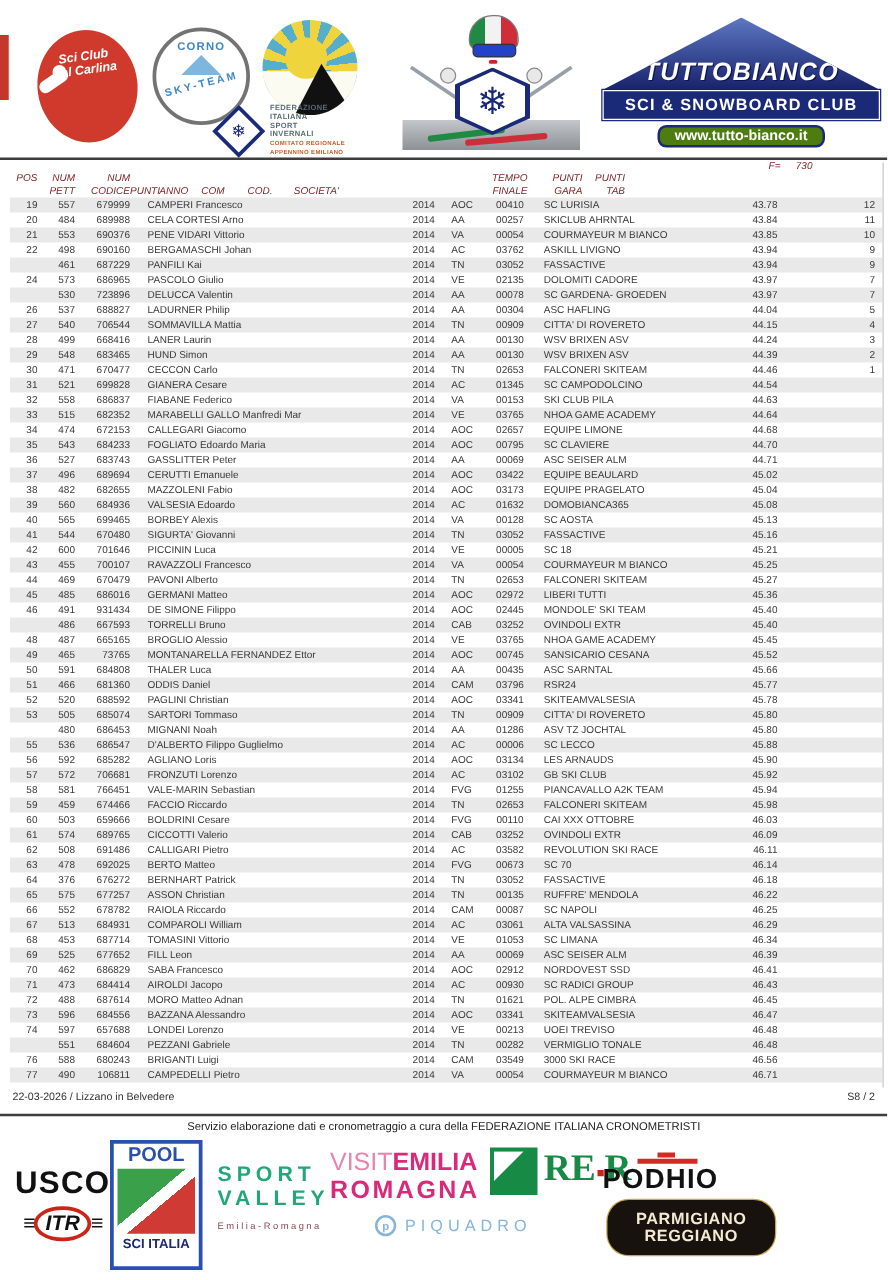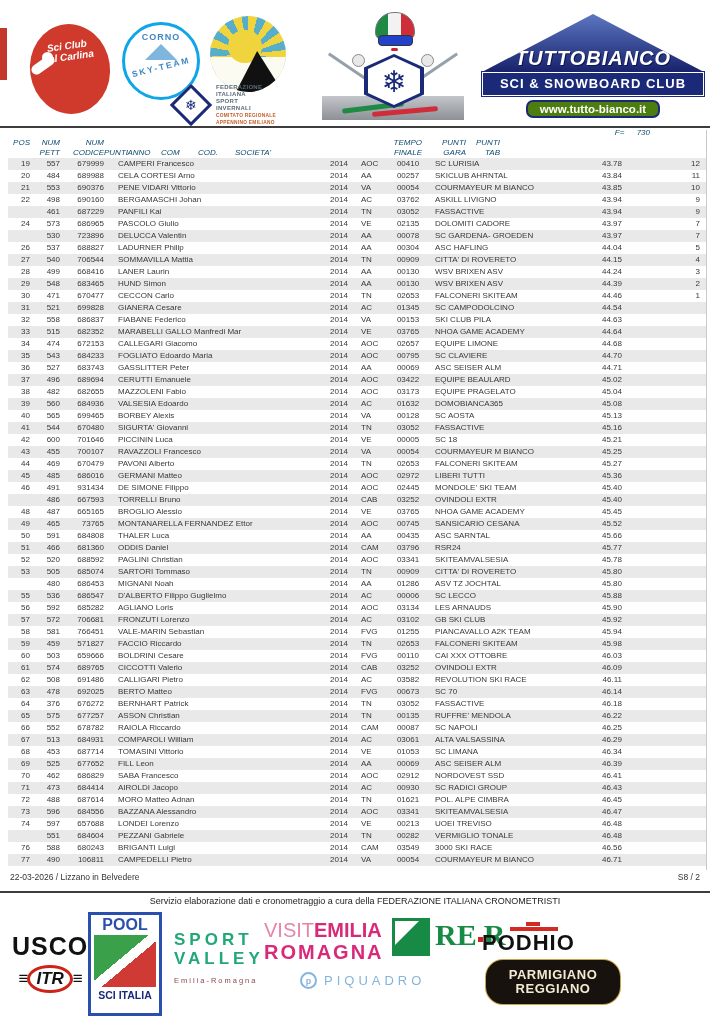--- a/index.html
+++ b/index.html
@@ -8,21 +8,21 @@
 
   
   .edge-red{position:absolute;left:0;top:28px;width:7px;height:52px;background:#c4382c;}
   .valcarlina{position:absolute;left:30px;top:24px;width:80px;height:90px;border-radius:50%;
               background:#cf3a2c;transform:rotate(-8deg);text-align:center;color:#fff;}
   .valcarlina .t{font-style:italic;font-weight:bold;font-size:10px;line-height:11px;margin-top:16px;}
   .vc-head{position:absolute;left:42px;top:52px;width:11px;height:11px;border-radius:50%;background:#fff;}
   .vc-body{position:absolute;left:30px;top:60px;width:26px;height:10px;border-radius:6px;background:#fff;transform:rotate(-35deg);}
 
   .corno{position:absolute;left:122px;top:22px;width:72px;height:72px;border-radius:50%;
-         background:#fff;border:3px solid #0ea5e9;text-align:center;color:#3f86c4;overflow:hidden;}
+         background:#fff;border:3px solid #737373;text-align:center;color:#3f86c4;overflow:hidden;}
   .corno .top{font-weight:bold;font-size:9px;letter-spacing:1px;margin-top:7px;}
   .corno .mnt{width:0;height:0;margin:2px auto 0;border-left:16px solid transparent;
               border-right:16px solid transparent;border-bottom:16px solid #7fb6dd;}
   .corno .bot{font-weight:bold;font-size:8.5px;letter-spacing:2px;transform:rotate(-14deg);margin-top:2px;}
 
   .sunlogo{position:absolute;left:210px;top:16px;width:76px;height:76px;border-radius:50%;overflow:hidden;
            background:repeating-conic-gradient(#f0d43e 0 14deg,#57aecb 14deg 28deg);}
   .sunlogo .low{position:absolute;left:0;bottom:0;width:100%;height:46%;background:#fbfbf2;}
   .sunlogo .disc{position:absolute;left:24%;top:18%;width:44%;height:44%;border-radius:50%;background:#f0d43e;}
   .sunlogo .blackmnt{position:absolute;left:0;bottom:0;width:100%;height:60%;background:#111;
@@ -59,21 +59,21 @@
         clip-path:polygon(50% 0,100% 100%,0 100%);}
   .tb .tri span{position:absolute;left:0;right:0;bottom:2px;color:#fff;font-weight:bold;font-style:italic;
         font-size:20px;letter-spacing:1px;text-shadow:1px 1px 0 #0c1550;}
   .tb .bar{height:22px;background:#1b2a78;border:1px solid #fff;box-shadow:0 0 0 1px #1b2a78;
         color:#fff;font-weight:bold;font-size:13px;letter-spacing:1px;line-height:22px;}
   .tb .url{display:inline-block;margin-top:4px;background:#4d7c0f;border:2px solid #1b2a78;border-radius:7px;
         color:#fff;font-weight:bold;font-size:11.5px;padding:1px 12px;}
 
   
   .rule-top{position:absolute;top:126px;left:0;width:710px;height:2px;background:#3d3d3d;}
-  .thead{position:absolute;top:129px;left:8px;width:698px;height:28px;font-style:italic;color:#0c4a6e;}
+  .thead{position:absolute;top:129px;left:8px;width:698px;height:28px;font-style:italic;color:#7f1d1d;}
   .fline{position:absolute;top:-1px;right:56px;font-size:8px;}
   .fline .fv{margin-left:10px;}
   .cols{position:absolute;bottom:0;left:0;right:0;display:flex;}
   .c{box-sizing:border-box;flex:none;font-size:8px;line-height:9.5px;}
   .c.pos{width:22px;text-align:right;}
   .c.pett{width:30px;text-align:right;}
   .c.codice{width:44px;text-align:right;}
   .c.name{width:200px;text-align:left;padding-left:14px;}
   .c.punti{width:20px;text-align:right;}
   .c.anno{width:30px;text-align:center;}
@@ -823,21 +823,21 @@
         <span class="c com">FVG</span>
         <span class="c cod">01255</span>
         <span class="c societa">PIANCAVALLO A2K TEAM</span>
         <span class="c tempo">45.94</span>
         <span class="c gara"></span>
         <span class="c tab"></span>
       </div>
       <div class="row shade">
         <span class="c pos">59</span>
         <span class="c pett">459</span>
-        <span class="c codice">571827</span>
+        <span class="c codice">674466</span>
         <span class="c name">FACCIO Riccardo</span>
         <span class="c punti"></span>
         <span class="c anno">2014</span>
         <span class="c com">TN</span>
         <span class="c cod">02653</span>
         <span class="c societa">FALCONERI SKITEAM</span>
         <span class="c tempo">45.98</span>
         <span class="c gara"></span>
         <span class="c tab"></span>
       </div>

